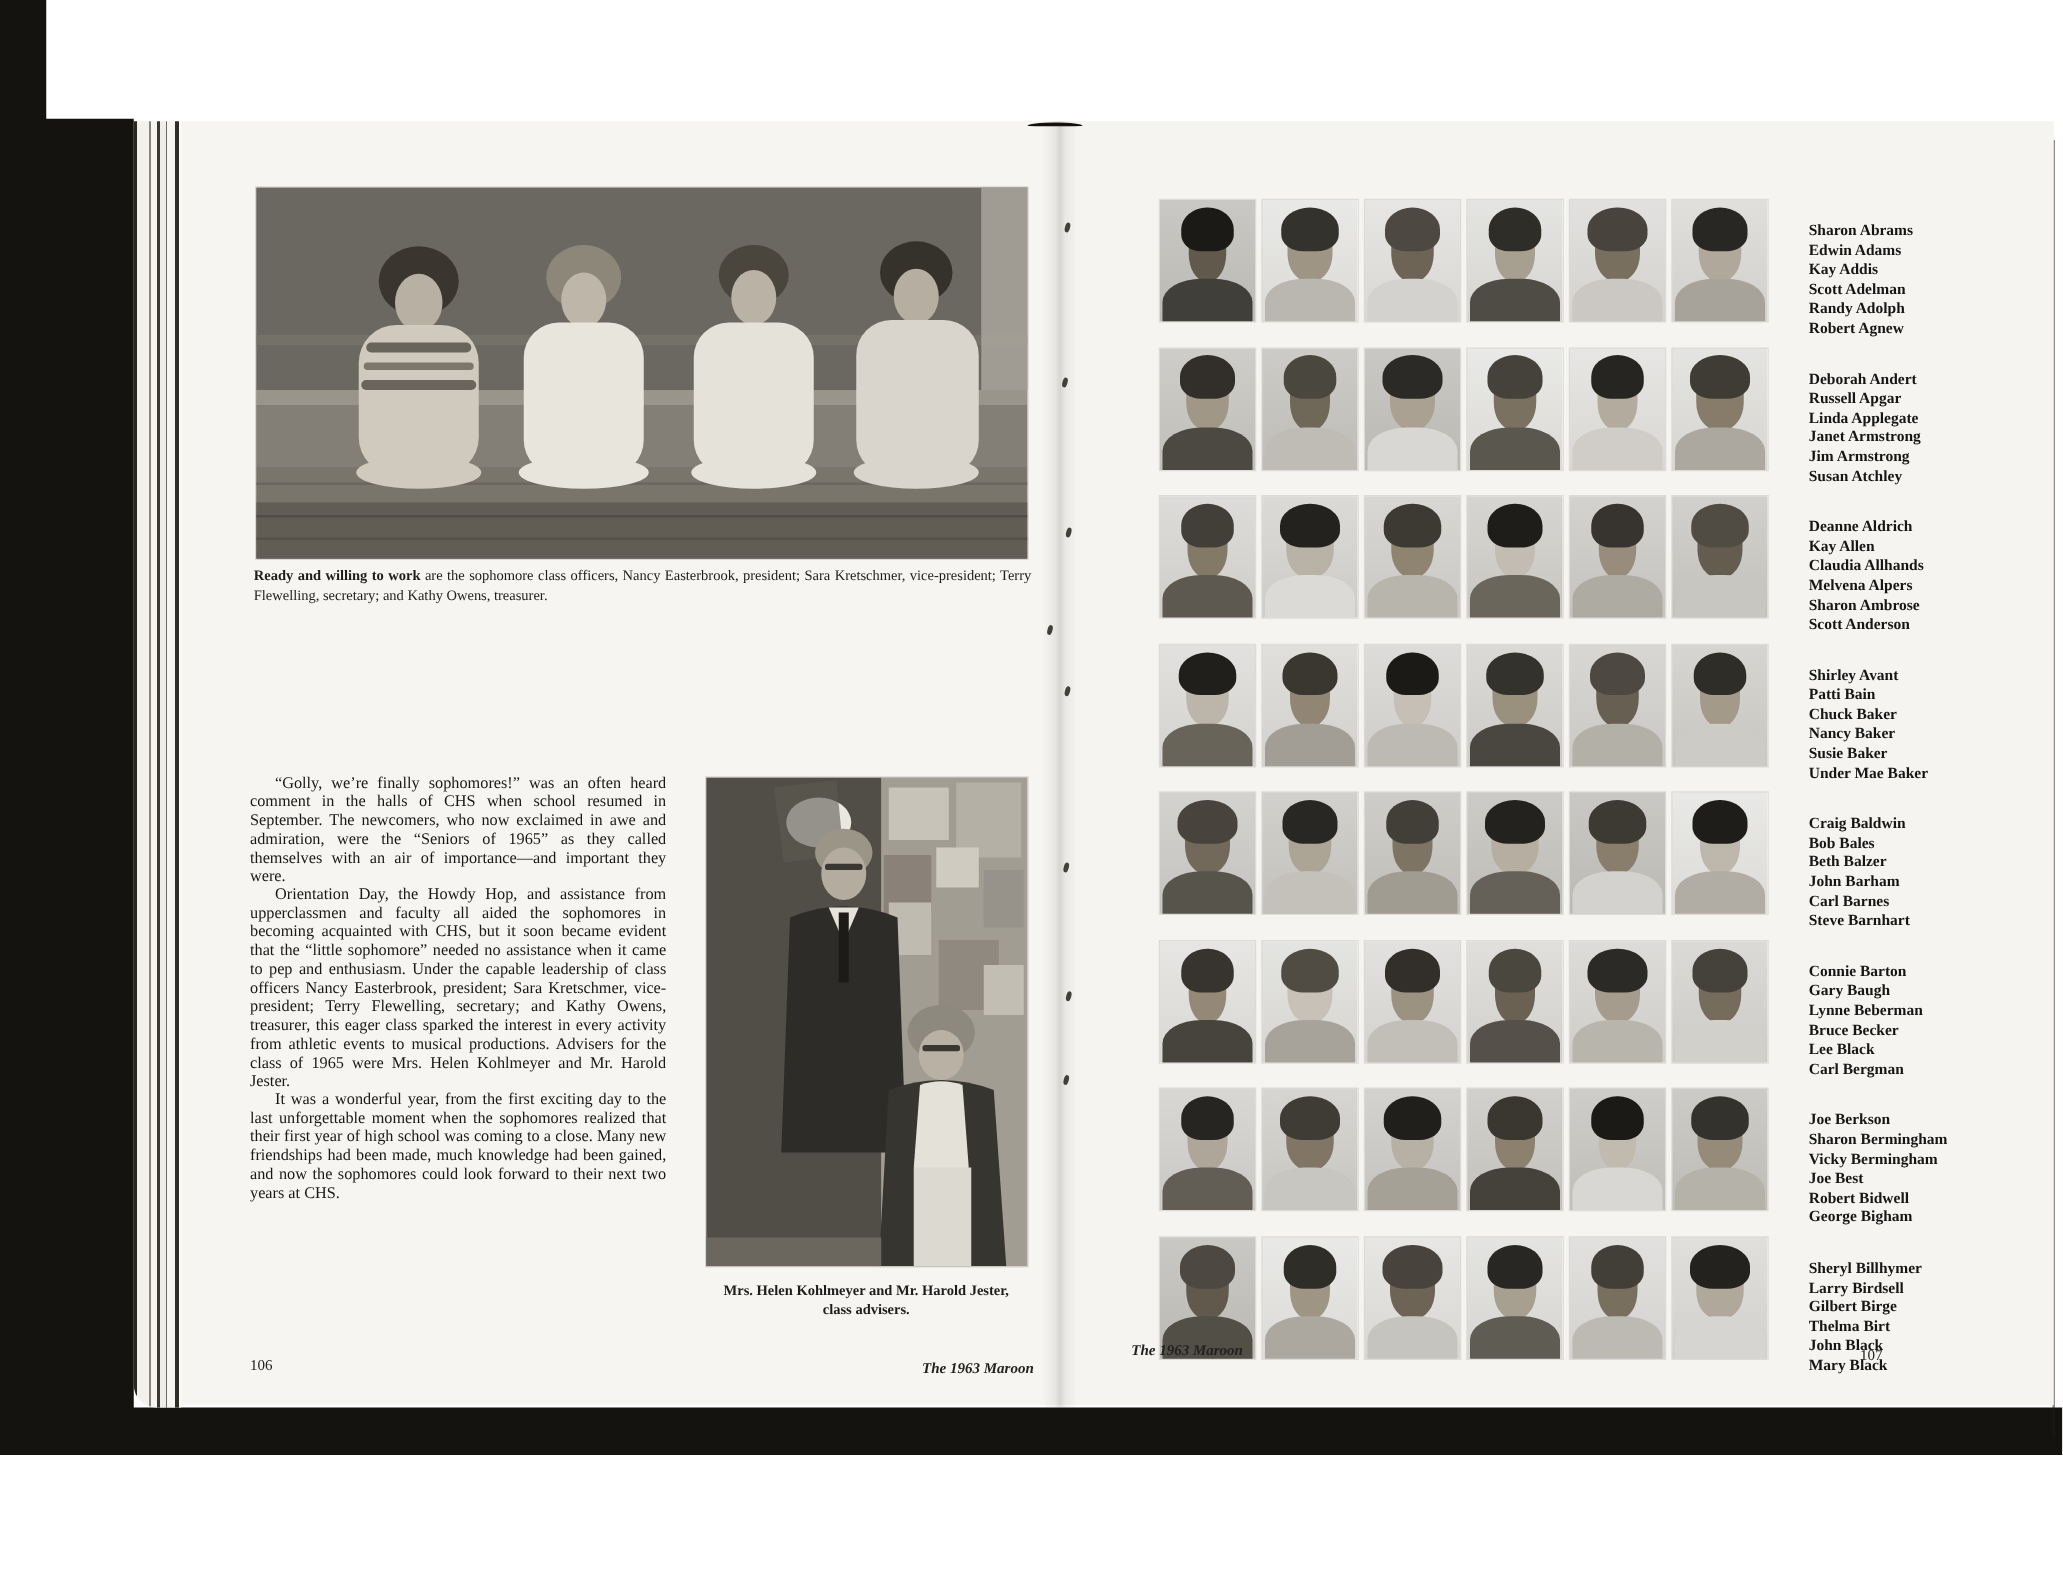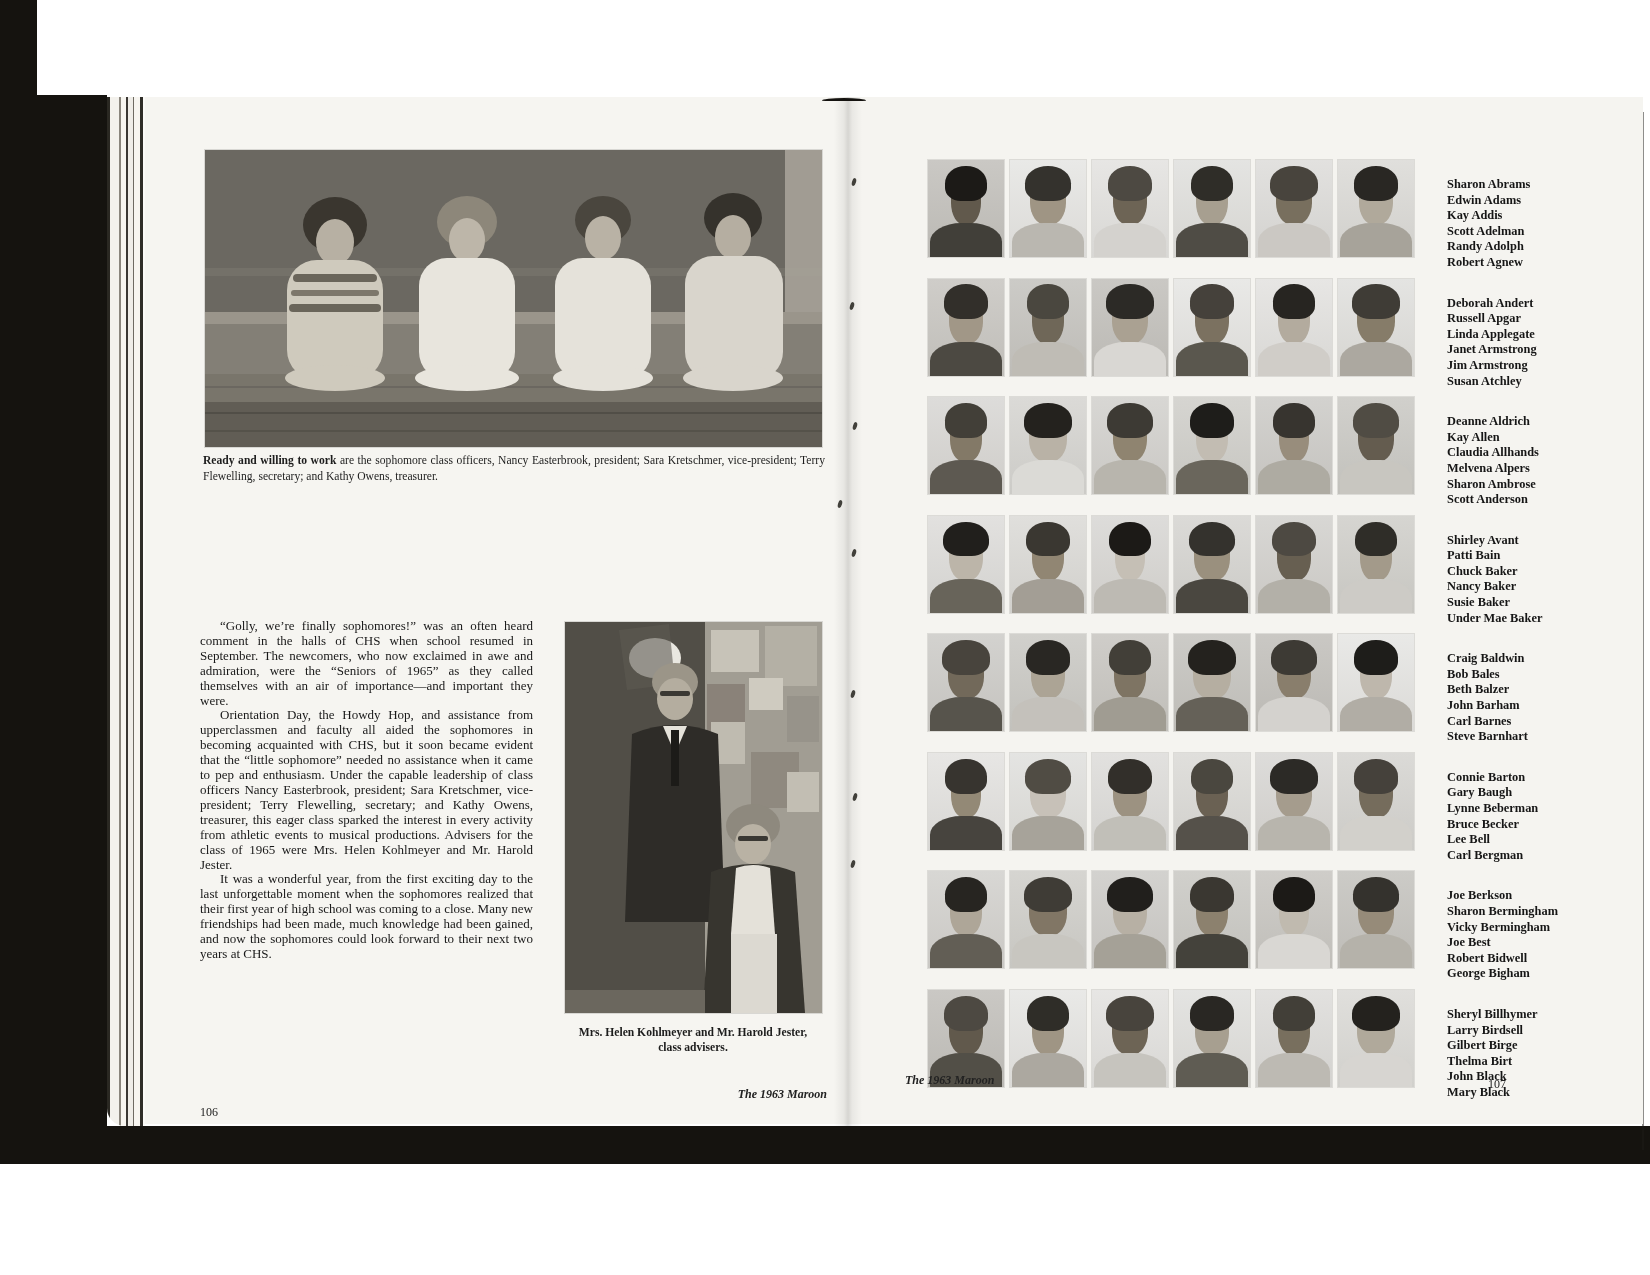--- a/index.html
+++ b/index.html
@@ -40,21 +40,21 @@
     letter-spacing:1px;color:#1a1a1a;}
   .body-col{position:absolute;left:55px;top:522px;width:333px;font-size:13px;line-height:14.9px;
     text-align:justify;color:#181818;}
   .body-col p{margin:0;text-indent:20px;}
   .photo-advisers{position:absolute;left:420px;top:525px;width:257px;height:391px;box-shadow:0 0 0 1px rgba(0,0,0,.12);}
   .caption-advisers{position:absolute;left:398px;top:928px;width:300px;text-align:center;
     font-size:11.6px;line-height:15px;font-weight:bold;color:#1d1d1d;}
   .caption-advisers span{display:block;}
   .pg-num{position:absolute;font-size:12px;color:#222;}
   .run-title{position:absolute;font-size:12px;font-style:italic;font-weight:600;color:#222;}
-  .fl-num{left:55px;top:988px;margin-top:20px;}
+  .fl-num{left:55px;top:988px;}
   .fl-title{left:420px;top:990px;width:262px;text-align:right;}
   .fr-title{left:57px;top:976px;}
   .fr-num{left:640px;top:980px;}
 
   
   .portrait-grid{position:absolute;left:80px;top:63px;}
   .grid-row{display:flex;margin-bottom:8px;}
   .pics{display:flex;gap:6px;}
   .portrait{position:relative;width:76px;height:97px;overflow:hidden;box-shadow:0 0 0 1px rgba(0,0,0,.10);}
   .p-head{position:absolute;top:15%;height:52%;border-radius:46% 46% 44% 44%;}
@@ -409,21 +409,21 @@
               <div class="p-head" style="background: rgb(117, 108, 92); width: 45%; left: 27.5%;"></div>
               <div class="p-torso" style="background: rgb(210, 208, 203);"></div>
               <div class="p-hair" style="background: rgb(69, 65, 59); width: 59%; left: 20.5%;"></div>
             </div>
           </div>
           <div class="names">
             <div class="name">Connie Barton</div>
             <div class="name">Gary Baugh</div>
             <div class="name">Lynne Beberman</div>
             <div class="name">Bruce Becker</div>
-            <div class="name">Lee Bell</div>
+            <div class="name">Lee Black</div>
             <div class="name">Carl Bergman</div>
           </div>
         </div>
         <div class="grid-row">
           <div class="pics">
             <div class="portrait" style="background: linear-gradient(rgb(216, 215, 212), rgb(202, 200, 196));">
               <div class="p-head" style="background: rgb(174, 166, 152); width: 42%; left: 29%;"></div>
               <div class="p-torso" style="background: rgb(98, 94, 85);"></div>
               <div class="p-hair" style="background: rgb(39, 37, 33); width: 56%; left: 22%;"></div>
             </div>

